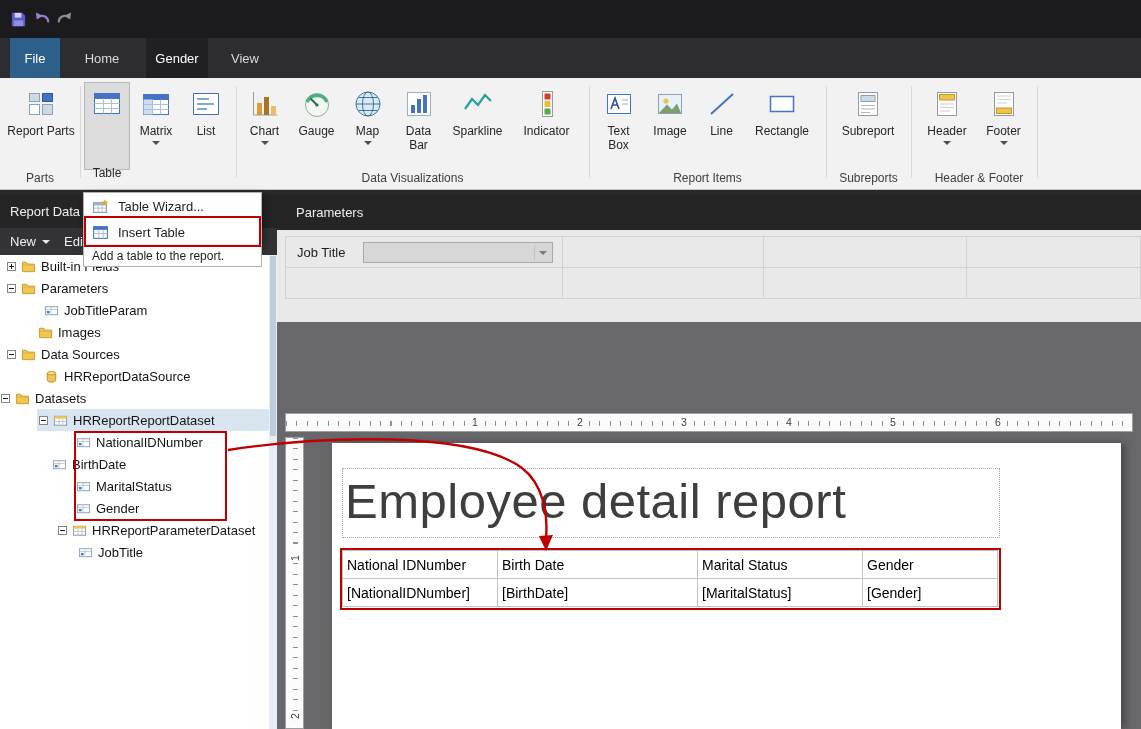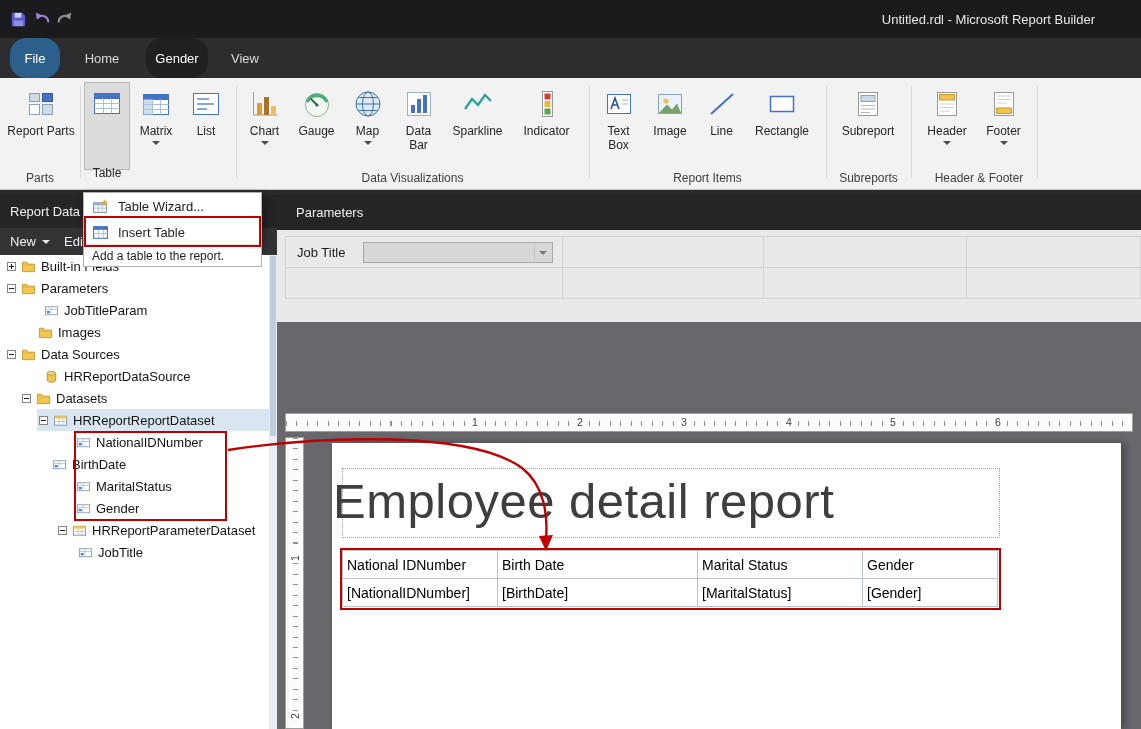--- a/index.html
+++ b/index.html
@@ -8,21 +8,21 @@
          font-family:"Liberation Sans", sans-serif; background:#67676c; }
 
   
   .titlebar { position:absolute; left:0; top:0; width:1141px; height:38px; background:#1b1b1d; }
   .tb-btn { position:absolute; top:8px; width:22px; height:22px; display:flex; align-items:center; justify-content:center; cursor:pointer; }
   .tb-btn svg { width:19px; height:19px; display:block; }
   .tb-title { position:absolute; top:0; right:46px; height:38px; display:flex; align-items:center; color:#e8e8e8; font-size:13px; }
 
   
   .tabrow { position:absolute; top:38px; left:0; width:1141px; height:40px; background:#2d2d30; }
-  .tab { position:absolute; top:0; height:40px; display:flex; align-items:center; justify-content:center; font-size:13px; color:#d9d9d9; cursor:pointer;border-radius:16px; }
+  .tab { position:absolute; top:0; height:40px; display:flex; align-items:center; justify-content:center; font-size:13px; color:#d9d9d9; cursor:pointer; }
   .tab-file { background:#2d5f8b; color:#fff; }
   .tab-selected { background:#202023; color:#fff; }
 
   
   .ribbon { position:absolute; top:78px; left:0; width:1141px; height:112px; background:#f2f2f2; border-bottom:1px solid #c6c6c6; }
   .rbtn { position:absolute; top:4px; height:88px; display:flex; flex-direction:column; align-items:center; padding-top:4px; color:#262626; font-size:12px; text-align:center; cursor:pointer; border:1px solid transparent; }
   .rbtn.pressed { background:#dcdcdc; border-color:#b8b8b8;gap:44px; }
   .ricon { width:34px; height:34px; margin-bottom:3px; display:flex; align-items:center; justify-content:center; }
   .ricon svg { width:32px; height:32px; display:block; }
   .rlabel { line-height:1.2; }
@@ -64,21 +64,21 @@
             background-size:100% 5px; background-position:0 7px; background-repeat:no-repeat; }
   .hnum { position:absolute; top:1px; transform:translateX(-50%); font-size:10.5px; line-height:15px; color:#3c3c3c; background:#fcfcfc; padding:0 3px; }
   .vruler { position:absolute; left:285px; top:437px; width:19px; height:292px; border:1px solid #9e9ea2;
             background-color:#fcfcfc;
             background-image:repeating-linear-gradient(to bottom, #8f8f8f 0 1px, transparent 1px 10.45px);
             background-size:5px 100%; background-position:7px 0; background-repeat:no-repeat; }
   .vnum { position:absolute; left:50%; transform:translate(-50%,-50%) rotate(-90deg); font-size:10.5px; color:#3c3c3c; background:#fcfcfc; padding:0 2px; }
 
   .canvas { position:absolute; left:332px; top:443px; width:789px; height:286px; background:#fff; box-shadow:4px 0 8px rgba(0,0,0,0.3); }
   .tbox { position:absolute; left:10px; top:25px; width:658px; height:70px; border:1px dotted #a5a5a5; }
-  .rtitle { position:absolute; left:1px; top:30px; font-size:49px; font-weight:300; color:#3e3e3e; letter-spacing:0.5px; white-space:nowrap; }
+  .rtitle { position:absolute; left:13px; top:30px; font-size:49px; font-weight:300; color:#3e3e3e; letter-spacing:0.5px; white-space:nowrap; }
   .ctable { position:absolute; left:10px; top:107px; display:grid; grid-template-columns:155px 200px 165px 135px; grid-auto-rows:28px; border-top:1px solid #bcc4cb; border-left:1px solid #bcc4cb; }
   .ccell { border-right:1px solid #bcc4cb; border-bottom:1px solid #bcc4cb; display:flex; align-items:center; padding:0 4px; font-size:14px; color:#000; background:#fff; cursor:cell; }
 
   
   .tmenu { position:absolute; left:83px; top:192px; width:179px; background:#fff; border:1px solid #b0b0b0; box-shadow:3px 3px 8px rgba(0,0,0,0.35); z-index:60; }
   .mitem { height:26px; display:flex; align-items:center; gap:9px; padding-left:8px; font-size:13px; color:#1e1e1e; cursor:pointer; }
   .mitem svg { width:17px; height:17px; display:block; flex:none; }
   .mtip { position:absolute; left:83px; top:244px; width:179px; height:23px; background:#fff; border:1px solid #b0b0b0; border-top:1px solid #e2e2e2; display:flex; align-items:center; padding-left:8px; font-size:12px; color:#1e1e1e; z-index:60; }
 
   
@@ -230,21 +230,20 @@
     <span class="tb-btn" style="left:31px">
         <svg>
           <use href="#i-undo"></use>
         </svg>
       </span>
     <span class="tb-btn" style="left:53px">
         <svg>
           <use href="#i-redo"></use>
         </svg>
       </span>
-    <span class="tb-title">Untitled.rdl - Microsoft Report Builder</span>
   </div>
 
   <div class="tabrow">
     <div class="tab tab-file" style="left:10px;width:50px">File</div>
     <div class="tab" style="left:66px;width:72px">Home</div>
     <div class="tab tab-selected" style="left:146px;width:62px">Gender</div>
     <div class="tab" style="left:214px;width:62px">View</div>
   </div>
 
   <div class="ribbon">
@@ -463,21 +462,21 @@
         <span>Data Sources</span>
       </div>
       <div class="trow" style="padding-left:44px">
         <span class="ticon">
             <svg>
               <use href="#i-db"></use>
             </svg>
           </span>
         <span>HRReportDataSource</span>
       </div>
-      <div class="trow" style="padding-left:22px">
+      <div class="trow" style="padding-left:1px">
         <span class="exp"></span>
         <span class="ticon">
             <svg>
               <use href="#i-folder"></use>
             </svg>
           </span>
         <span>Datasets</span>
       </div>
       <div class="trow sel" style="padding-left:39px">
         <span class="exp"></span>

